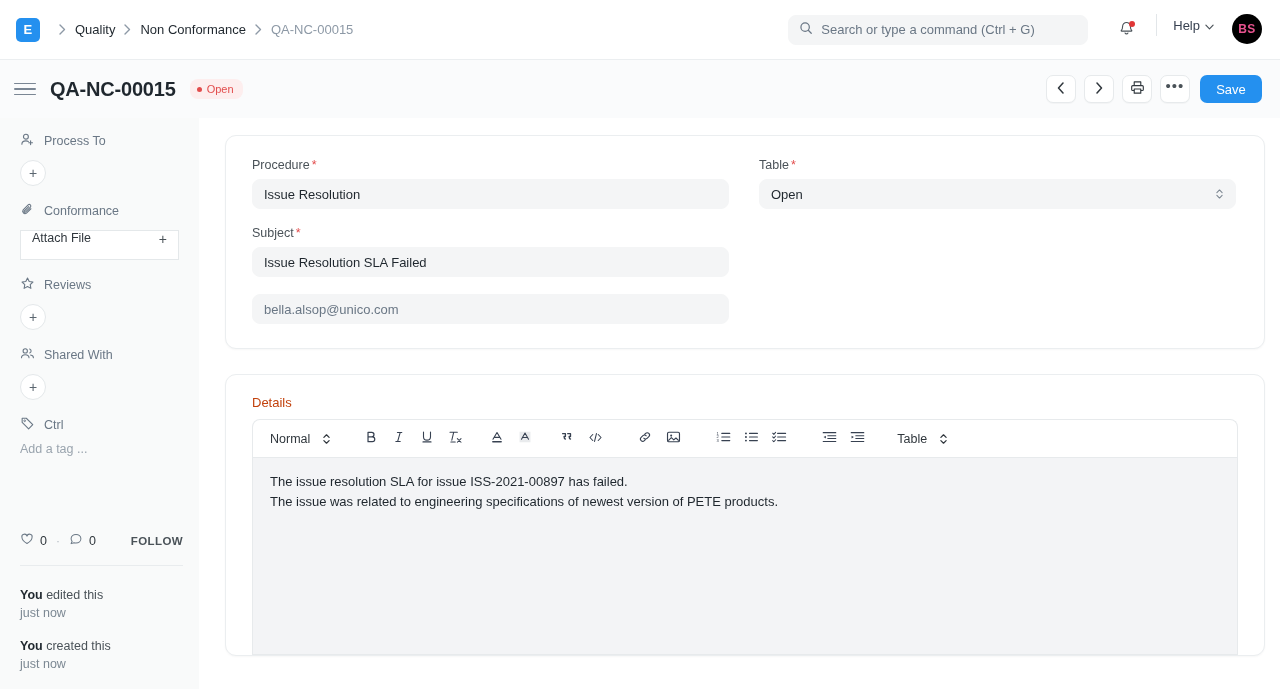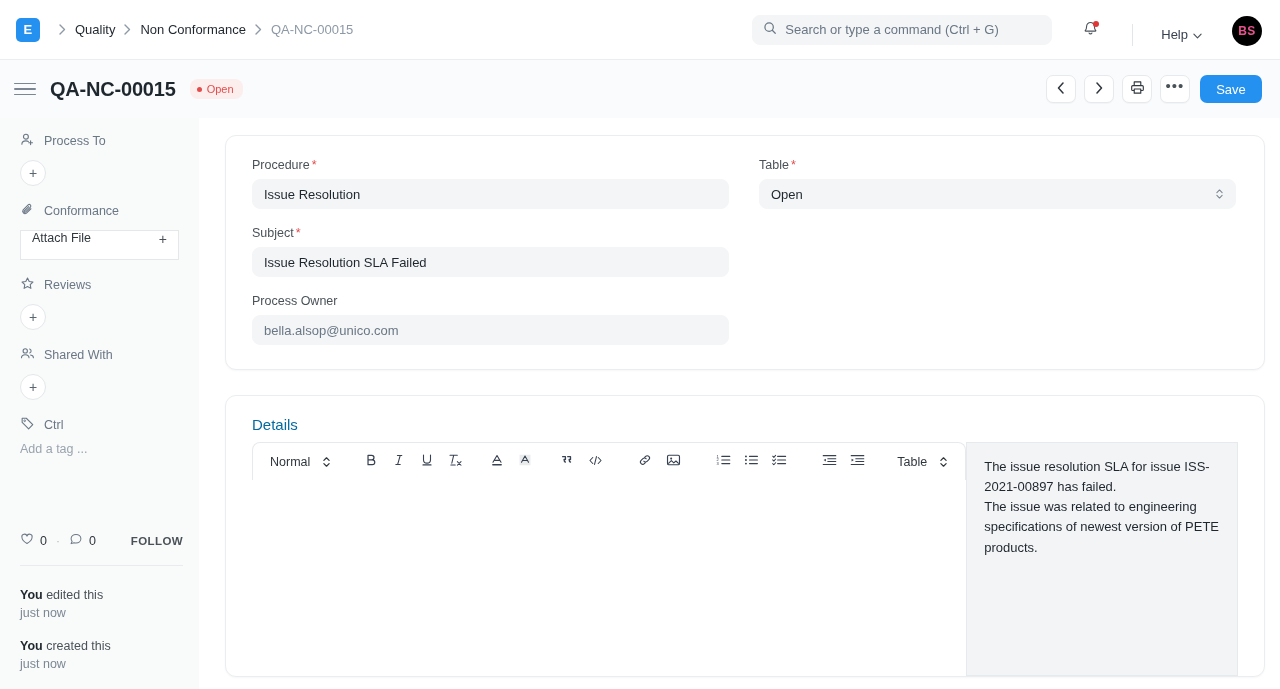--- a/index.html
+++ b/index.html
@@ -44,21 +44,21 @@
   .search-box {
     width: 300px; height: 30px;
     background: #f4f5f6; border: 1px solid #f4f5f6;
     border-radius: 8px;
     display: flex; align-items: center;
     padding: 0 10px; gap: 8px;
     margin-right: 22px;
   }
   .search-box .ph { font-size: 13px; color: #6a7785; }
 
-  .nav-right { display: flex; align-items: flex-end; gap: 12px; }
+  .nav-right { display: flex; align-items: flex-start; gap: 0; }
   .bell-btn {
     width: 32px; height: 32px; border-radius: 6px;
     display: flex; align-items: center; justify-content: center;
     position: relative; background: transparent; border: none;
   }
   .bell-dot {
     position: absolute; top: 7px; right: 7px;
     width: 6px; height: 6px; border-radius: 50%;
     background: #e03636;
   }
@@ -210,24 +210,24 @@
   .fctrl.select { justify-content: space-between; }
   .sel-chev { color: #7b8691; font-size: 10px; line-height: .85; display: flex; flex-direction: column; }
 
   
   .card-details {
     padding: 20px 26px 0 26px;
     height: 282px;
     display: flex; flex-direction: column;
     overflow: hidden;
   }
-  .det-label { font-size: 15px; color: #0369a1; margin-bottom: 9px; }
+  .det-label { font-size: 13px; color: #c2410c; margin-bottom: 9px; }
   .editor {
     flex: 1 1 auto; min-height: 0;
-    display: flex; flex-direction: row;
+    display: flex; flex-direction: column;
   }
   .editor-toolbar {
     height: 38px; flex: 0 0 38px;
     background: #fff;
     border: 1px solid #e7eaec;
     border-bottom: none;
     border-radius: 8px 8px 0 0;
     display: flex; align-items: center;
     padding: 0 13px;
     gap: 0;
@@ -491,21 +491,20 @@
             </div>
 
             <div class="field">
               <label class="flabel">
                 <span>Subject</span><span class="req">*</span>
               </label>
               <div class="fctrl">Issue Resolution SLA Failed</div>
             </div>
 
             <div class="field">
-              <label class="flabel">Process Owner</label>
               <div class="fctrl readonly">bella.alsop@unico.com</div>
             </div>
           </div>
 
           <div class="col">
             <div class="field">
               <label class="flabel">
                 <span>Table</span><span class="req">*</span>
               </label>
               <div class="fctrl select">

